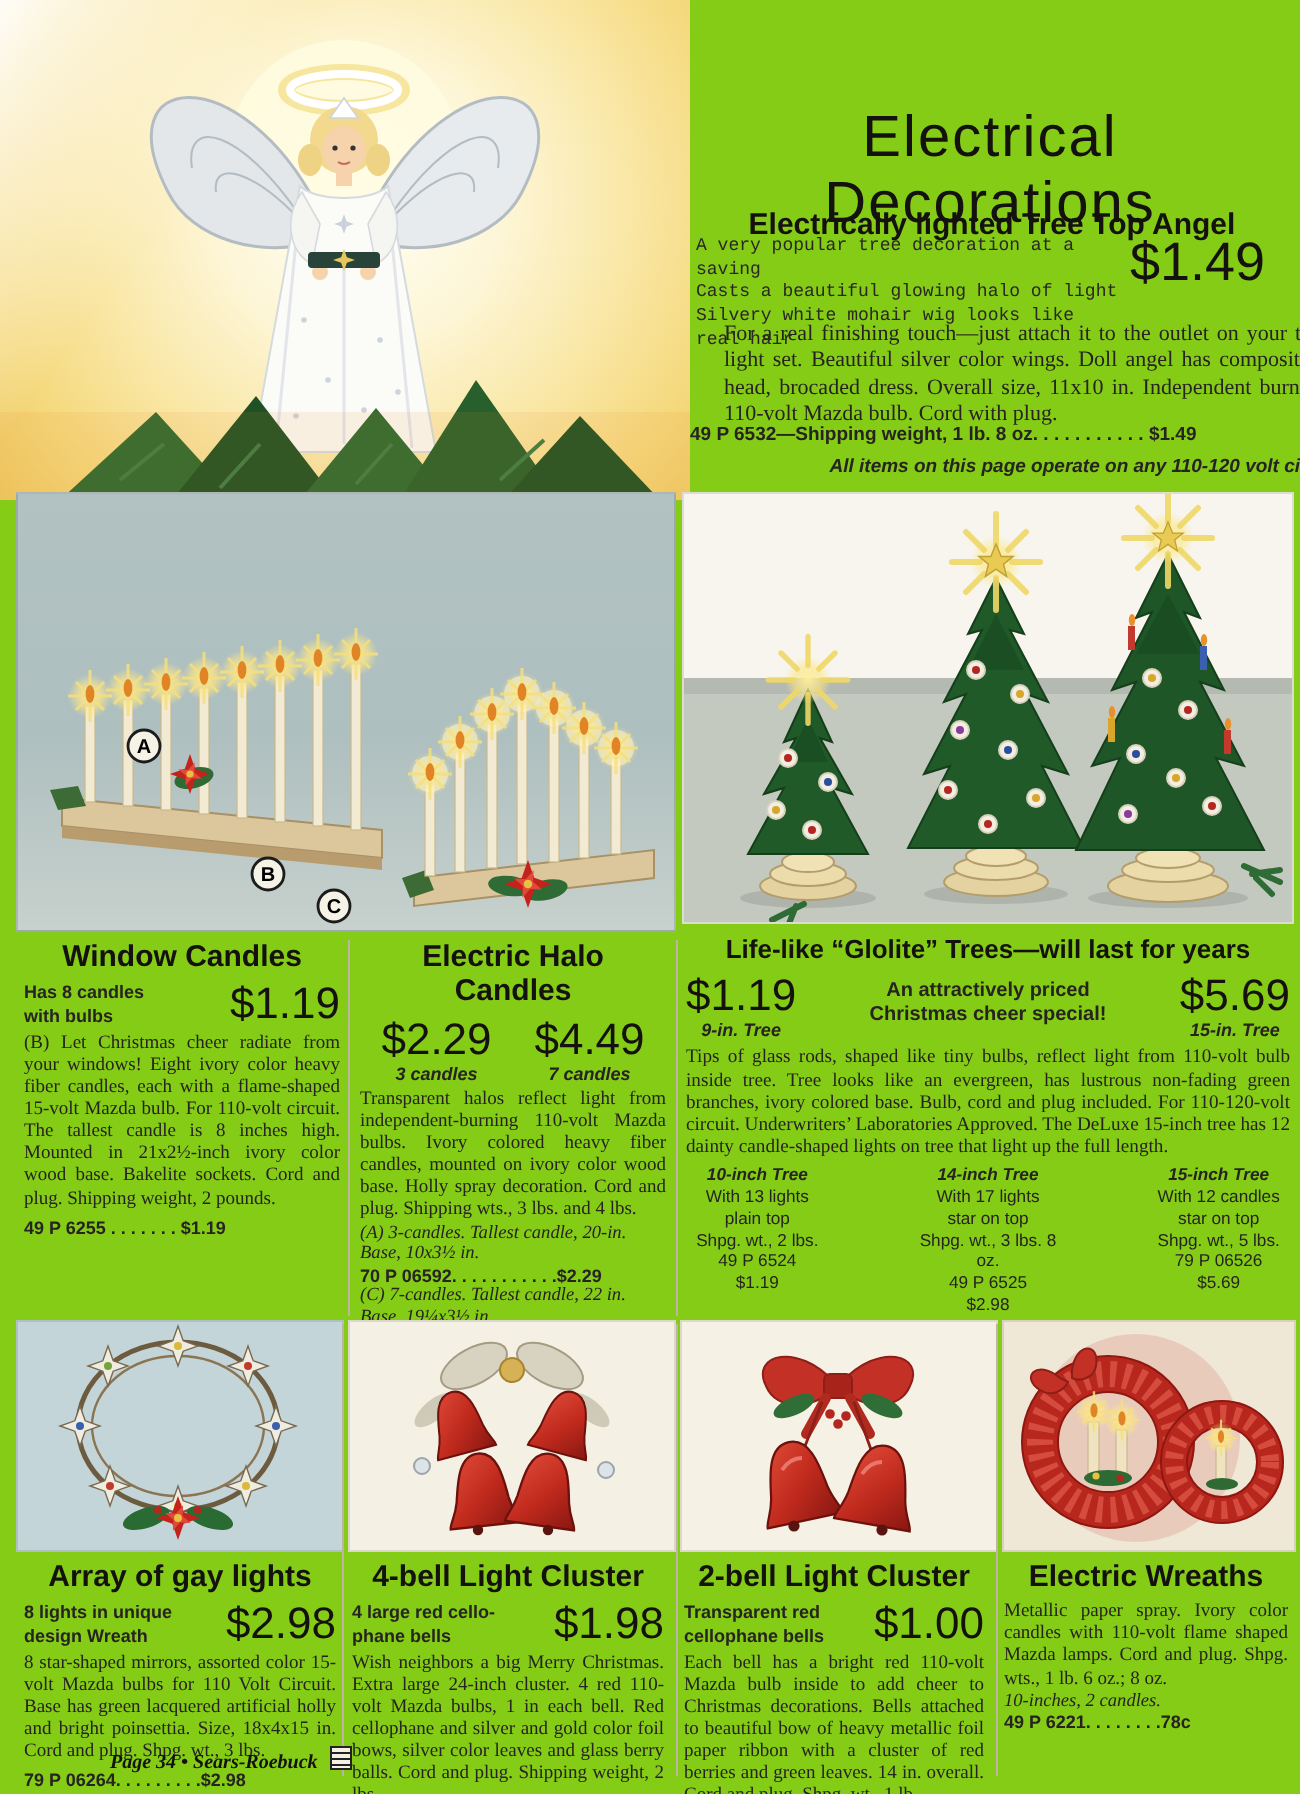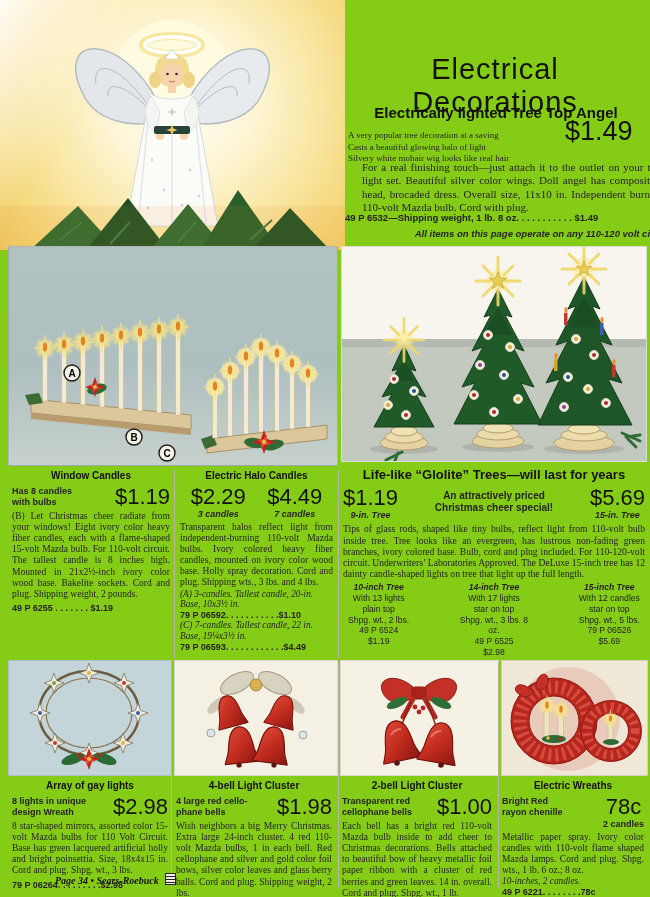--- a/index.html
+++ b/index.html
@@ -6,22 +6,22 @@
   #page{position:relative;width:650px;height:897px;background:#84cc16;overflow:hidden;
         font-family:"Liberation Serif",serif;color:#272320;}
   .abs{position:absolute;}
   .prelines{white-space:pre-line;}
   
   #main-title{left:345px;top:34px;width:300px;text-align:center;
     font-family:"Liberation Sans",sans-serif;font-size:29px;font-weight:500;
     letter-spacing:1px;word-spacing:14px;color:#14110e;}
   #angel-head{left:352px;top:92px;width:288px;text-align:center;
     font-family:"Liberation Sans",sans-serif;font-size:15px;font-weight:bold;color:#14110e;}
-  #angel-bullets{left:348px;top:130px;width:212px;
-    font-family:Liberation Serif, serif;font-size:9px;line-height:1.3;color:#2b2724;}
+  #angel-bullets{left:348px;top:118px;width:212px;
+    font-family:Liberation Mono, monospace;font-size:9px;line-height:1.3;color:#2b2724;}
   #angel-price{left:565px;top:116px;width:80px;
     font-family:"Liberation Sans",sans-serif;font-size:27px;color:#14110e;}
   #angel-body{left:345px;top:150px;width:302px;font-size:11px;line-height:1.22;
     text-align:justify;margin-left:17px;}
   #angel-cat{left:345px;top:212px;width:302px;font-family:"Liberation Sans",sans-serif;
     font-size:9.5px;font-weight:bold;}
   #angel-note{left:345px;top:228px;width:302px;font-family:"Liberation Sans",sans-serif;
     font-size:9.5px;font-style:italic;font-weight:bold;text-align:center;padding-left:48px;}
   
   #angel-art{left:0;top:0;width:345px;height:250px;
@@ -33,21 +33,21 @@
     border:1px solid rgba(0,0,0,.12);}
   #trees-photo{left:341px;top:246px;width:304px;height:214px;background:#f7f5ed;
     border:1px solid rgba(0,0,0,.10);}
   .photo2{top:660px;height:114px;border:1px solid rgba(0,0,0,.10);}
   #photo-star-wreath{left:8px;width:162px;background:#c3d5d8;}
   #photo-four-bell{left:174px;width:162px;background:#f4f0e3;}
   #photo-two-bell{left:340px;width:157px;background:#f5f1e4;}
   #photo-wreaths{left:501px;width:145px;background:#efe8d7;}
   
   .sec{line-height:1.15;}
-  .sec-title{font-family:"Liberation Sans",sans-serif;font-size:10px;font-weight:bold;
+  .sec-title{font-family:"Liberation Sans",sans-serif;font-size:15px;font-weight:bold;
     text-align:center;margin:0 0 4px 0;color:#14110e;}
   .pricerow{display:flex;justify-content:space-between;align-items:flex-start;margin-bottom:3px;}
   .sublabel{font-family:"Liberation Sans",sans-serif;font-size:9px;font-weight:bold;line-height:1.25;}
   .bigprice{font-family:"Liberation Sans",sans-serif;font-size:22px;color:#14110e;line-height:1;}
   .pricelab{font-family:"Liberation Sans",sans-serif;font-size:9px;font-weight:bold;
     font-style:italic;text-align:center;margin-top:1px;}
   .body{font-size:9.5px;line-height:1.17;text-align:justify;margin:0;}
   .cat{font-family:"Liberation Sans",sans-serif;font-size:9px;font-weight:bold;margin-top:3px;}
   .itemline{font-size:9.3px;font-style:italic;}
   .glo-cols{display:flex;text-align:center;margin-top:3px;gap:44px;}
@@ -346,21 +346,21 @@
         <div class="bigprice">$2.29</div>
         <div class="pricelab">3 candles</div>
       </div>
       <div>
         <div class="bigprice">$4.49</div>
         <div class="pricelab">7 candles</div>
       </div>
     </div>
     <p class="body">Transparent halos reflect light from independent-burning 110-volt Mazda bulbs.  Ivory colored heavy fiber candles, mounted on ivory color wood base.  Holly spray decoration. Cord and plug. Shipping wts., 3 lbs. and 4 lbs.</p>
     <div class="itemline">(A) 3-candles.  Tallest candle, 20-in.  Base, 10x3½ in.</div>
-    <div class="cat" style="margin-top:0">79 P 06592. . . . . . . . . . .$1.10</div>
+    <div class="cat" style="margin-top:0">70 P 06592. . . . . . . . . . .$2.29</div>
     <div class="itemline">(C) 7-candles.  Tallest candle, 22 in.  Base, 19¼x3½ in.</div>
     <div class="cat" style="margin-top:0">79 P 06593. . . . . . . . . . . .$4.49</div>
   </section>
 
   <section class="abs sec" style="left:343px;top:468px;width:302px">
     <h3 class="sec-title" style="font-size:13px">Life-like “Glolite” Trees—will last for years</h3>
     <div class="pricerow" style="align-items:flex-start">
       <div style="text-align:center">
         <div class="bigprice">$1.19</div>
         <div class="pricelab">9-in. Tree</div>
@@ -547,28 +547,20 @@
       <div class="sublabel prelines">Transparent red
 cellophane bells</div>
       <div class="bigprice">$1.00</div>
     </div>
     <p class="body">Each bell has a bright red 110-volt Mazda bulb inside to add cheer to Christmas decorations.  Bells attached to beautiful bow of heavy metallic foil paper ribbon with a cluster of red berries and green leaves.  14 in. overall.  Cord and plug.  Shpg. wt., 1 lb.</p>
 
   </section>
 
   <section class="abs sec" style="left:502px;top:780px;width:142px">
     <h3 class="sec-title">Electric Wreaths</h3>
-    <div class="pricerow">
-      <div class="sublabel prelines">Bright Red
-rayon chenille</div>
-      <div style="text-align:center">
-        <div class="bigprice">78c</div>
-        <div class="pricelab" style="font-style:normal">2 candles</div>
-      </div>
-    </div>
     <p class="body">Metallic paper spray.  Ivory color candles with 110-volt flame shaped Mazda lamps. Cord and plug.  Shpg. wts., 1 lb. 6 oz.; 8 oz.</p>
     <div class="itemline">10-inches, 2 candles.</div>
     <div class="cat" style="margin-top:0">49 P 6221. . . . . . . .78c</div>
 
   </section>
 
   <div id="footer" class="abs">
     <span>Page 34 • Sears-Roebuck</span><span class="mark"></span>
   </div>
 

